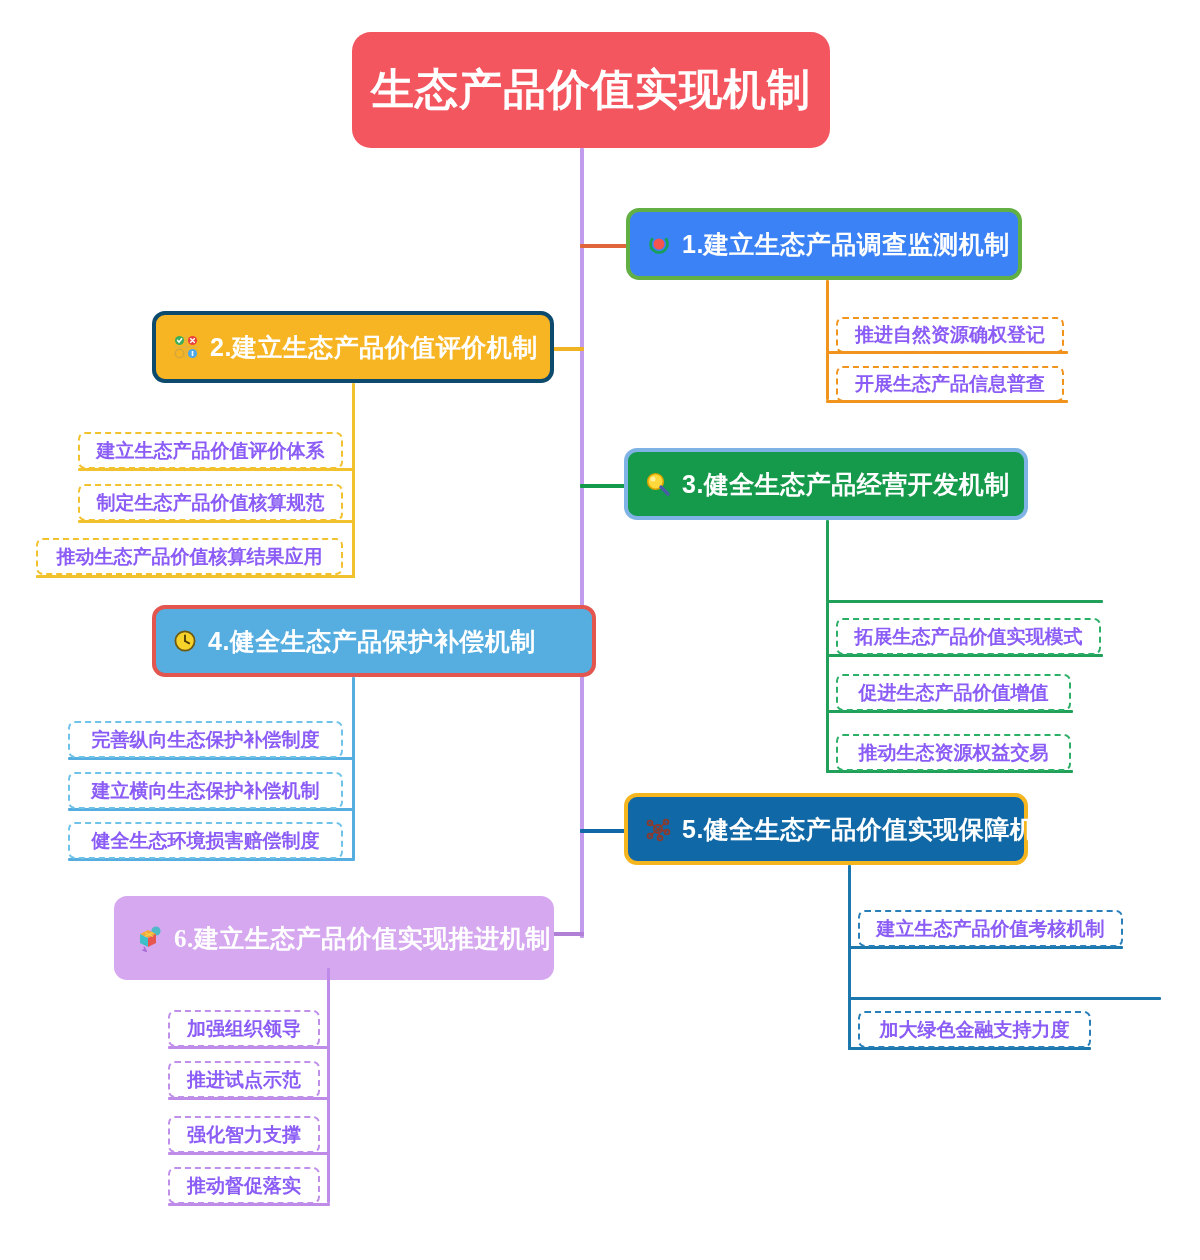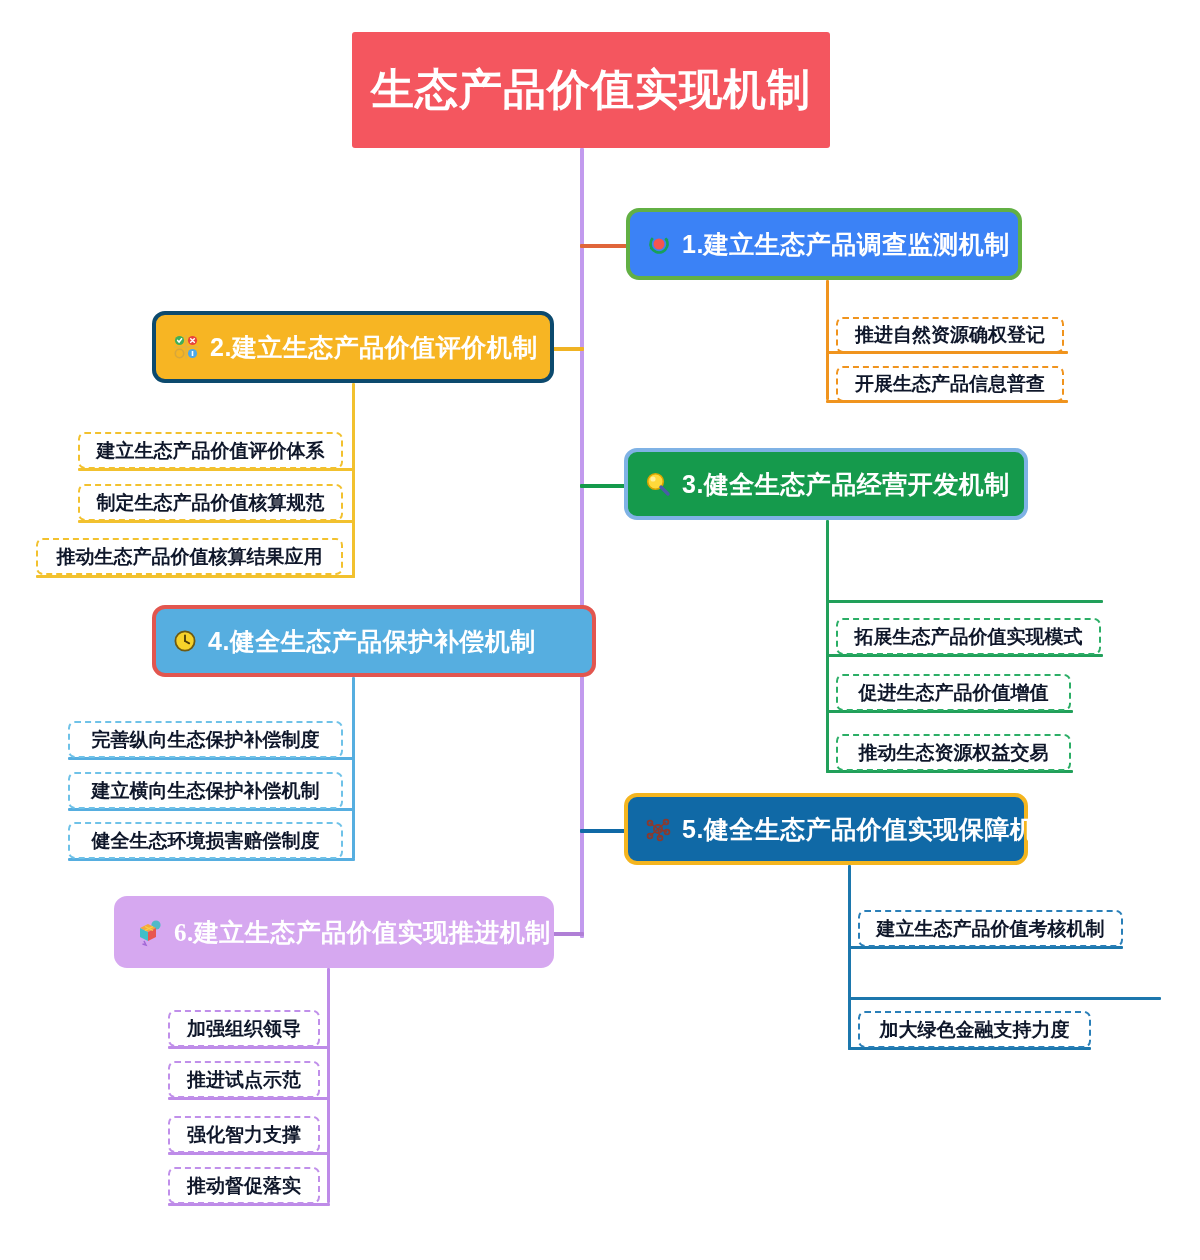--- a/index.html
+++ b/index.html
@@ -28,21 +28,21 @@
   .conn.v3 { width: 3px; }
   .conn.h3 { height: 3px; }
 
   
   .root-node {
     position: absolute;
     display: flex;
     align-items: center;
     justify-content: center;
     background: #F4565F;
-    border-radius: 3px;
+    border-radius: 19px;
     color: #ffffff;
     font-size: 43px;
     font-weight: bold;
     letter-spacing: 1px;
     white-space: nowrap;
   }
 
   
   .main-node {
     position: absolute;
@@ -69,21 +69,21 @@
   .leaf-node {
     position: absolute;
     display: flex;
     align-items: center;
     justify-content: center;
     box-sizing: border-box;
     border-radius: 7px;
     border-style: dashed;
     border-width: 2px;
     background: transparent;
-    color: #0f172a;
+    color: #8b5cf6;
     font-weight: bold;
     font-size: 19px;
     white-space: nowrap;
     padding: 0 14px;
   }
 
   
   .icon {
     display: inline-flex;
     align-items: center;
@@ -239,21 +239,21 @@
   <div class="conn h3" style="left:848px; top:997px; width:313px; background:#1C77AD;"></div>
   <div class="conn h3" style="left:848px; top:1047px; width:243px; background:#1C77AD;"></div>
   <div class="leaf-node" style="left:858px; top:910px; width:265px; height:37px; border-color:#2A7FB8;">
     <span>建立生态产品价值考核机制</span>
   </div>
   <div class="leaf-node" style="left:858px; top:1011px; width:233px; height:37px; border-color:#2A7FB8;">
     <span>加大绿色金融支持力度</span>
   </div>
 
   <div class="conn h" style="left:552px; top:932px; width:32px; background:#B07FD6;"></div>
-  <div class="main-node serif" style="left:114px; top:896px; width:440px; height:72px; background:#D6A8F0; border:4px solid #D6A8F0;">
+  <div class="main-node serif" style="left:114px; top:896px; width:440px; height:84px; background:#D6A8F0; border:4px solid #D6A8F0;">
     <span class="icon">
       <svg width="30" height="30" viewBox="0 0 30 30">
         <circle cx="22" cy="8" r="4.6" fill="#4FB9C8"></circle>
         <path d="M6 11 L14 7 L22 11 L14 15 Z" fill="#F4A93C"></path>
         <path d="M6 11 L14 15 L14 24 L6 20 Z" fill="#3FC0C8"></path>
         <path d="M22 11 L14 15 L14 24 L22 20 Z" fill="#E8564F"></path>
         <path d="M11 9.5 L19 13.5 M19 9.5 L11 13.5" stroke="#F7D148" stroke-width="1.3"></path>
         <path d="M10 24 L12 28 L8.5 27" stroke="#A268D6" stroke-width="1.5" fill="none"></path>
       </svg>
     </span>

